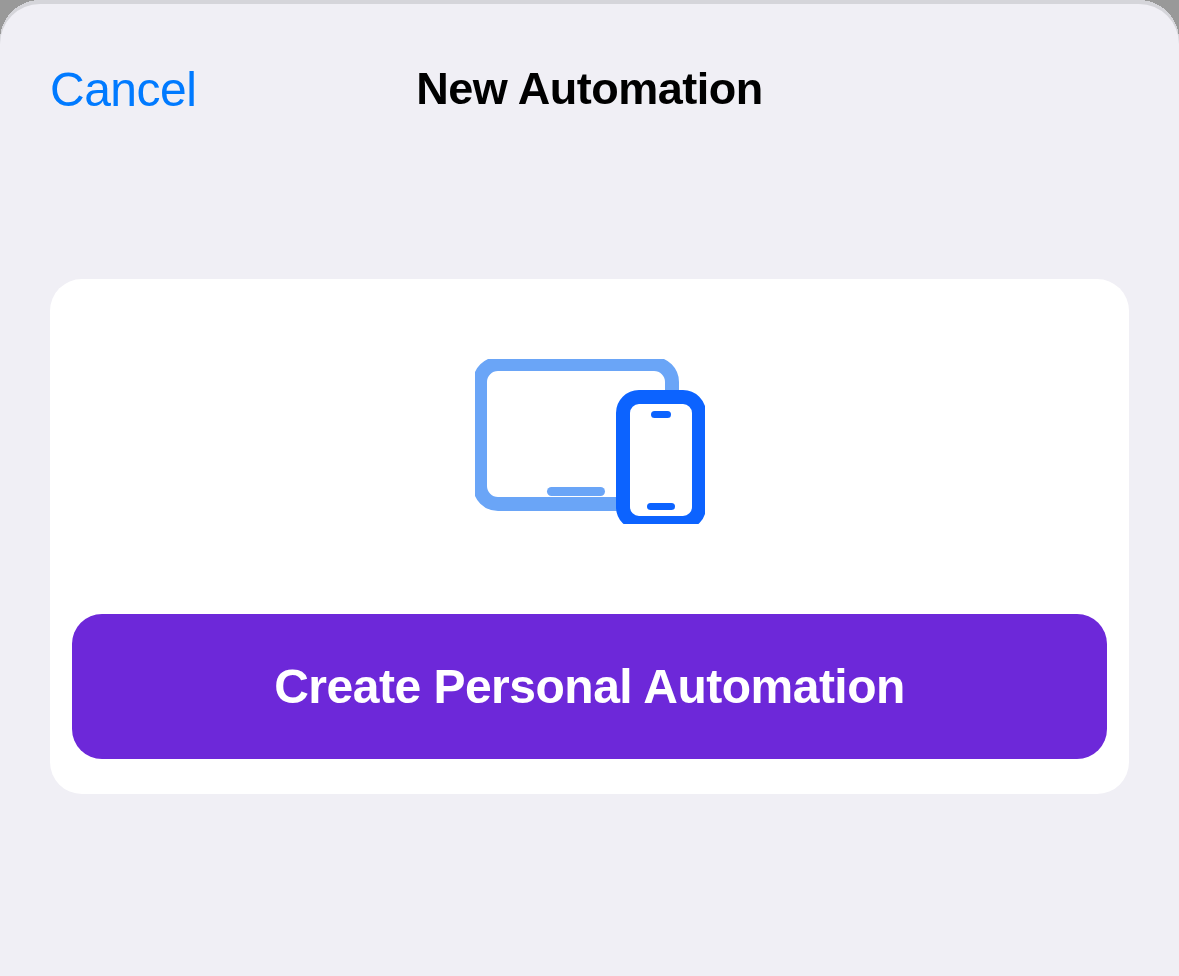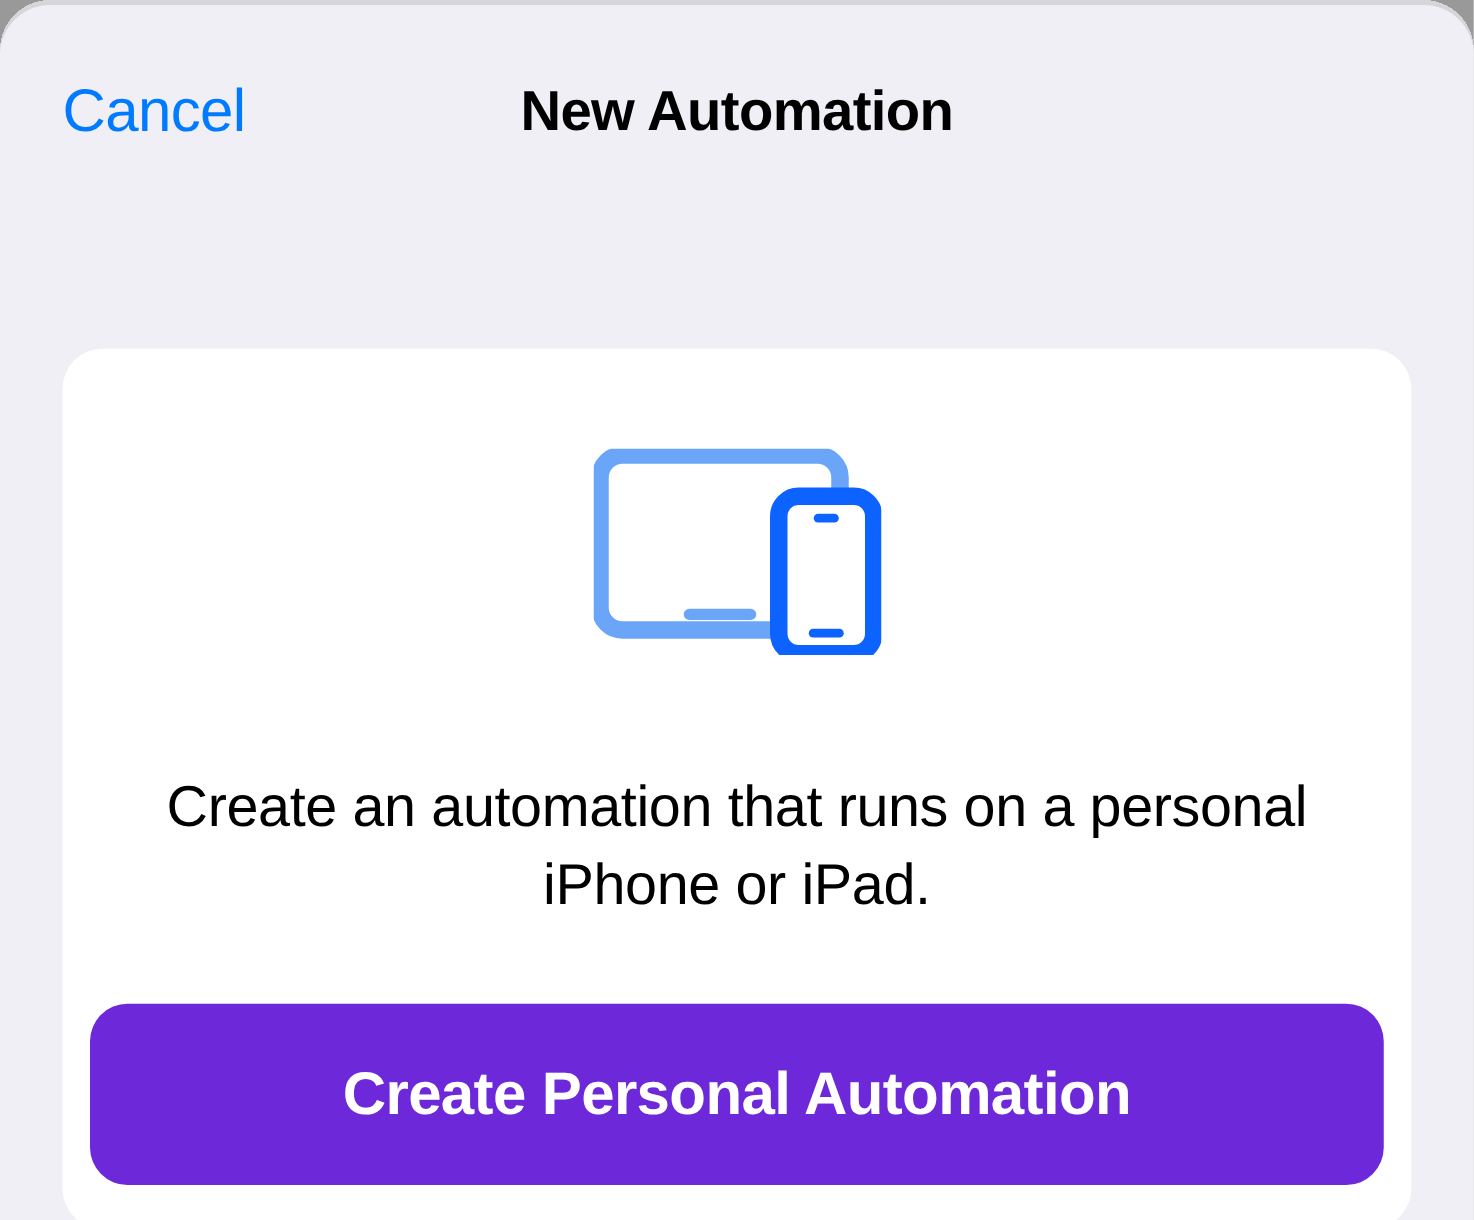--- a/index.html
+++ b/index.html
@@ -142,17 +142,16 @@
         <rect x="72" y="128" width="58" height="9" rx="4.5" fill="#6aa5f7"></rect>
 
         <rect x="148" y="38" width="76" height="126" rx="16" fill="#ffffff" stroke="#0c63ff" stroke-width="14"></rect>
 
         <rect x="176" y="52" width="20" height="7" rx="3.5" fill="#0c63ff"></rect>
 
         <rect x="172" y="144" width="28" height="7" rx="3.5" fill="#0c63ff"></rect>
       </svg>
     </div>
 
-    <p class="description">Create an automation that runs on a personal iPhone or iPad.</p>
 
     <button class="primary-button">Create Personal Automation</button>
   </div>
 </div>
 
 </body></html>

